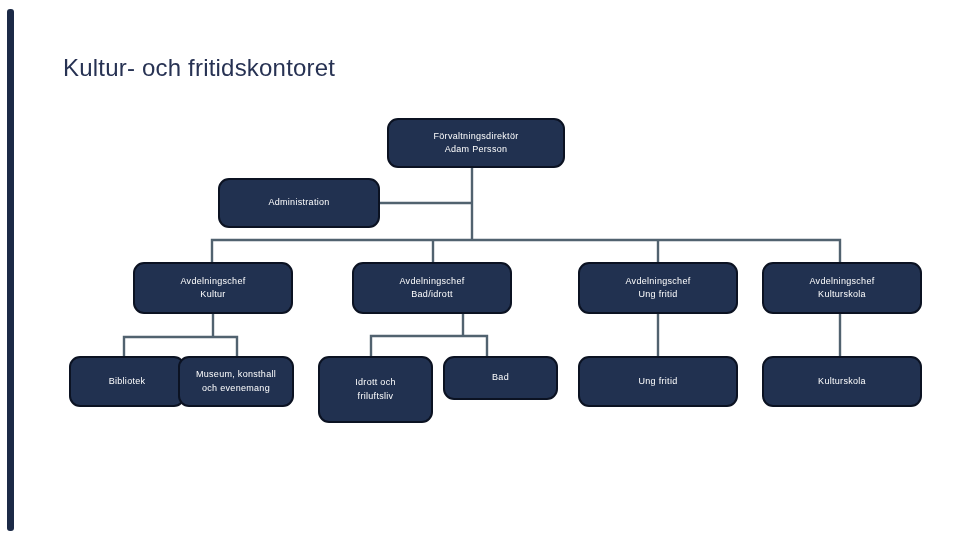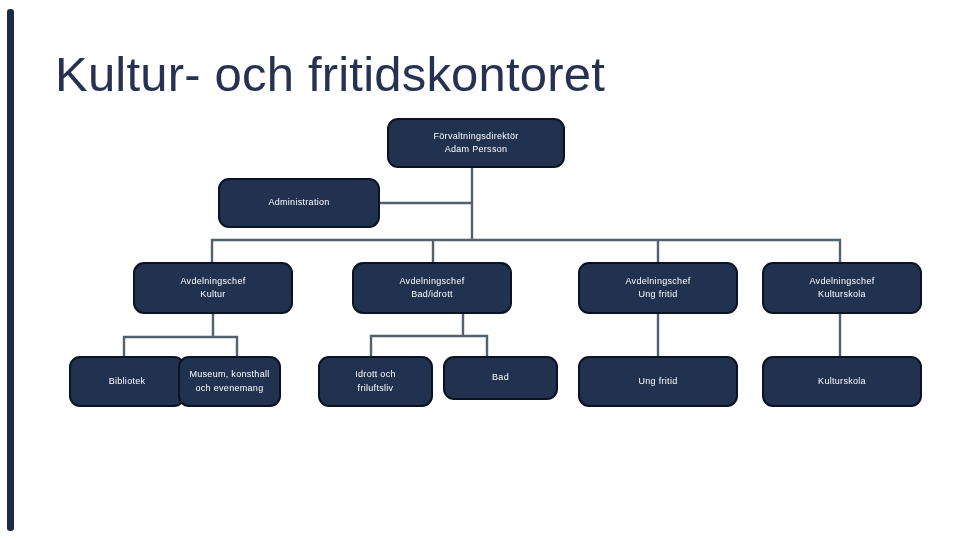--- a/index.html
+++ b/index.html
@@ -19,22 +19,22 @@
   .accent-bar {
     position: absolute;
     left: 7px; top: 9px;
     width: 7px; height: 522px;
     background: #1c2a47;
     border-radius: 3px;
   }
   .slide-title {
     position: absolute;
     left: 47px; top: 38px;
-    margin: 8px;
-    font-size: 49px;
+    margin: 16px;
+    font-size: 24px;
     font-weight: 400;
     color: #273253;
     letter-spacing: 0.2px;
     white-space: nowrap;
   }
   .connectors {
     position: absolute;
     left: 0; top: 0;
   }
   .node {
@@ -55,22 +55,22 @@
     padding: 2px 6px;
   }
   
   .n-director      { left: 387px; top: 118px; width: 178px; height: 50px; }
   .n-staff         { left: 218px; top: 178px; width: 162px; height: 50px; }
   .n-dept-0        { left: 133px; top: 262px; width: 160px; height: 52px; }
   .n-dept-1        { left: 352px; top: 262px; width: 160px; height: 52px; }
   .n-dept-2        { left: 578px; top: 262px; width: 160px; height: 52px; }
   .n-dept-3        { left: 762px; top: 262px; width: 160px; height: 52px; }
   .n-unit-0        { left: 42px;  top: 356px; width: 116px; height: 51px; margin-left: 27px; }
-  .n-unit-1        { left: 178px; top: 356px; width: 103px; height: 51px; justify-content: center; }
-  .n-unit-2        { left: 318px; top: 356px; width: 115px; height: 51px; }
+  .n-unit-1        { left: 178px; top: 356px; width: 116px; height: 51px; justify-content: center; }
+  .n-unit-2        { left: 318px; top: 356px; width: 115px; height: 67px; }
   .n-unit-3        { left: 443px; top: 356px; width: 115px; height: 44px; }
   .n-unit-4        { left: 578px; top: 356px; width: 160px; height: 51px; }
   .n-unit-5        { left: 762px; top: 356px; width: 160px; height: 51px; }
 </style>
 </head>
 <body>
 
 <div class="slide">
 
   <div class="accent-bar"></div>

